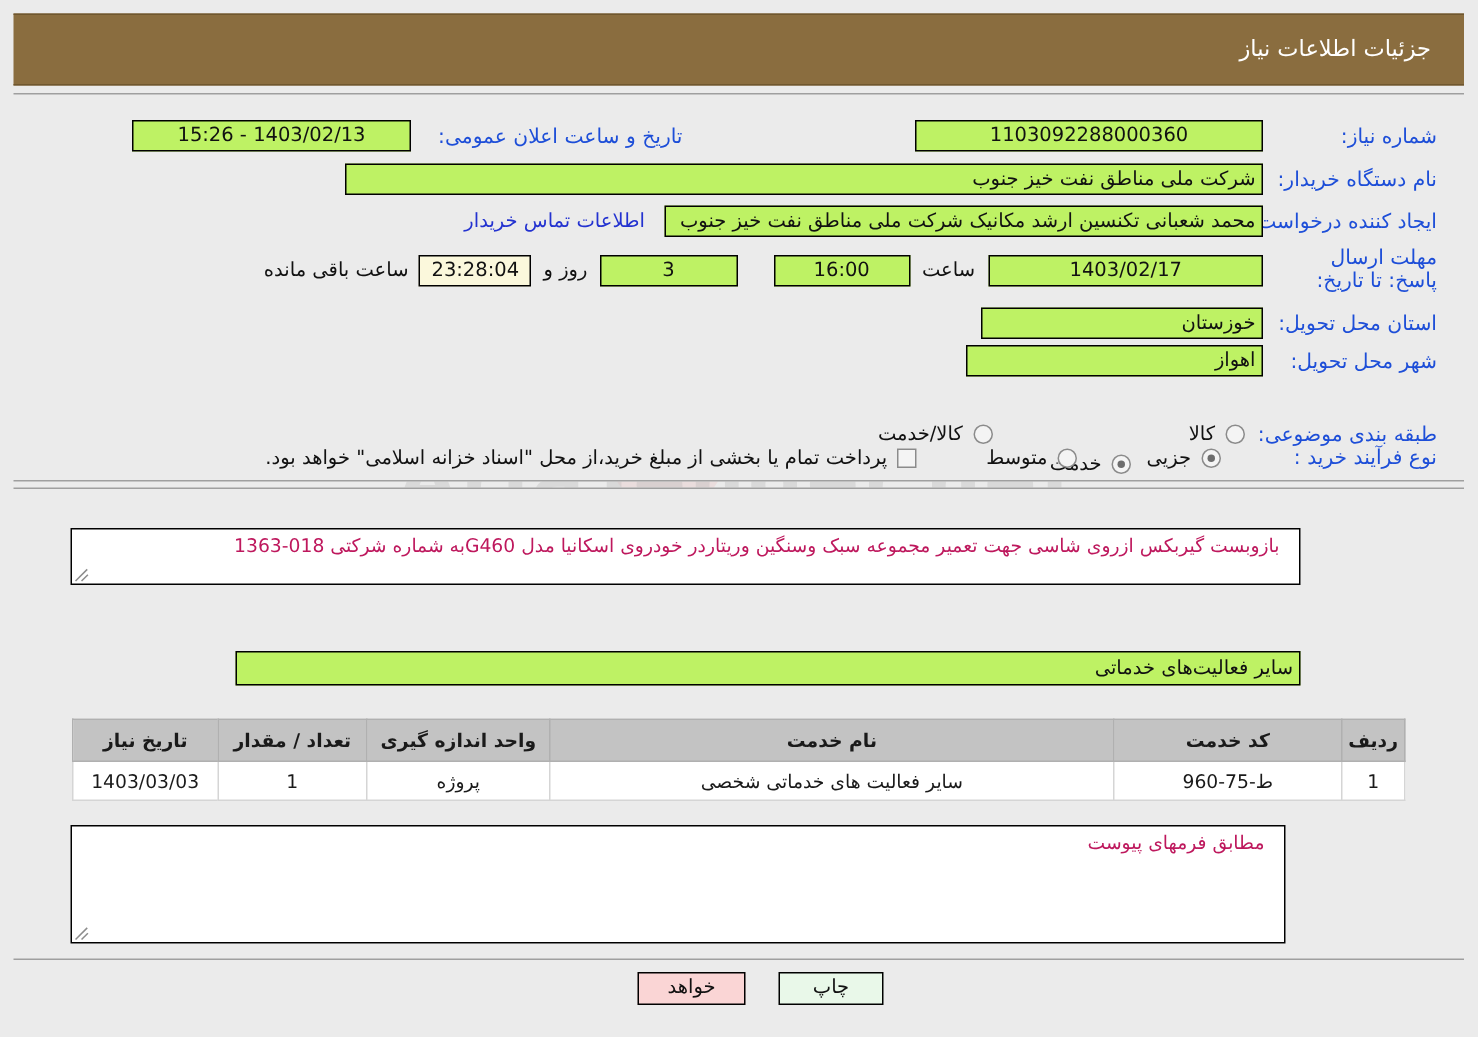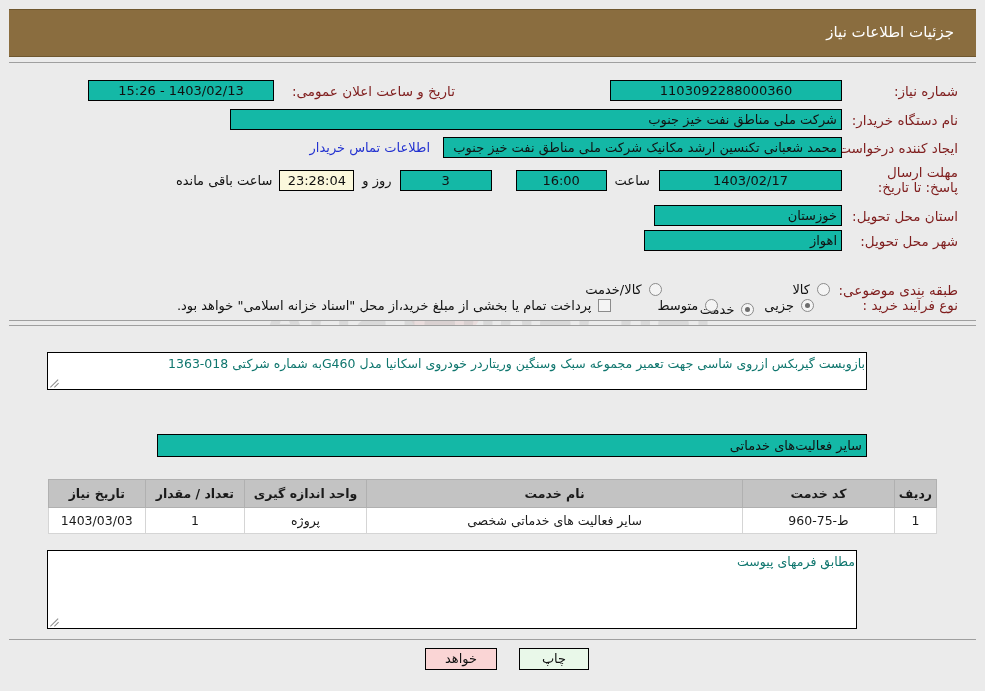--- a/index.html
+++ b/index.html
@@ -101,31 +101,31 @@
 
   
   .row {
     position: absolute;
     display: flex;
     align-items: center;
     white-space: nowrap;
   }
   .lbl {
     text-align: right;
-    color: #7f1d1d;
+    color: #1d4ed8;
     font-size: 13.5px;
     white-space: nowrap;
   }
   .lbl.two {
     line-height: 15px;
     white-space: normal;
     width: 105px;
   }
   .fld {
-    background: #14b8a6;
+    background: #bef264;
     border: 1px solid #000000;
     height: 21px;
     line-height: 19px;
     padding: 0 4px;
     font-size: 13px;
     text-align: center;
     color: #111;
     overflow: hidden;
     white-space: nowrap;
   }
@@ -165,23 +165,23 @@
     vertical-align: middle;
   }
   .opt { display: inline-flex; align-items: center; gap: 7px; }
   .opt span.otxt { font-size: 13px; color: #111; }
 
   
   .ta {
     background: #ffffff;
     border: 1px solid #000000;
     font-size: 12.5px;
-    color: #0f766e;
+    color: #be185d;
     text-align: right;
-    padding: 2px 1px 0 5px;
+    padding: 2px 13px 0 5px;
     line-height: 17px;
     position: relative;
     overflow: hidden;
   }
   .ta .grip {
     position: absolute;
     left: 2px; bottom: 1px;
     width: 10px; height: 10px;
     pointer-events: none;
   }

